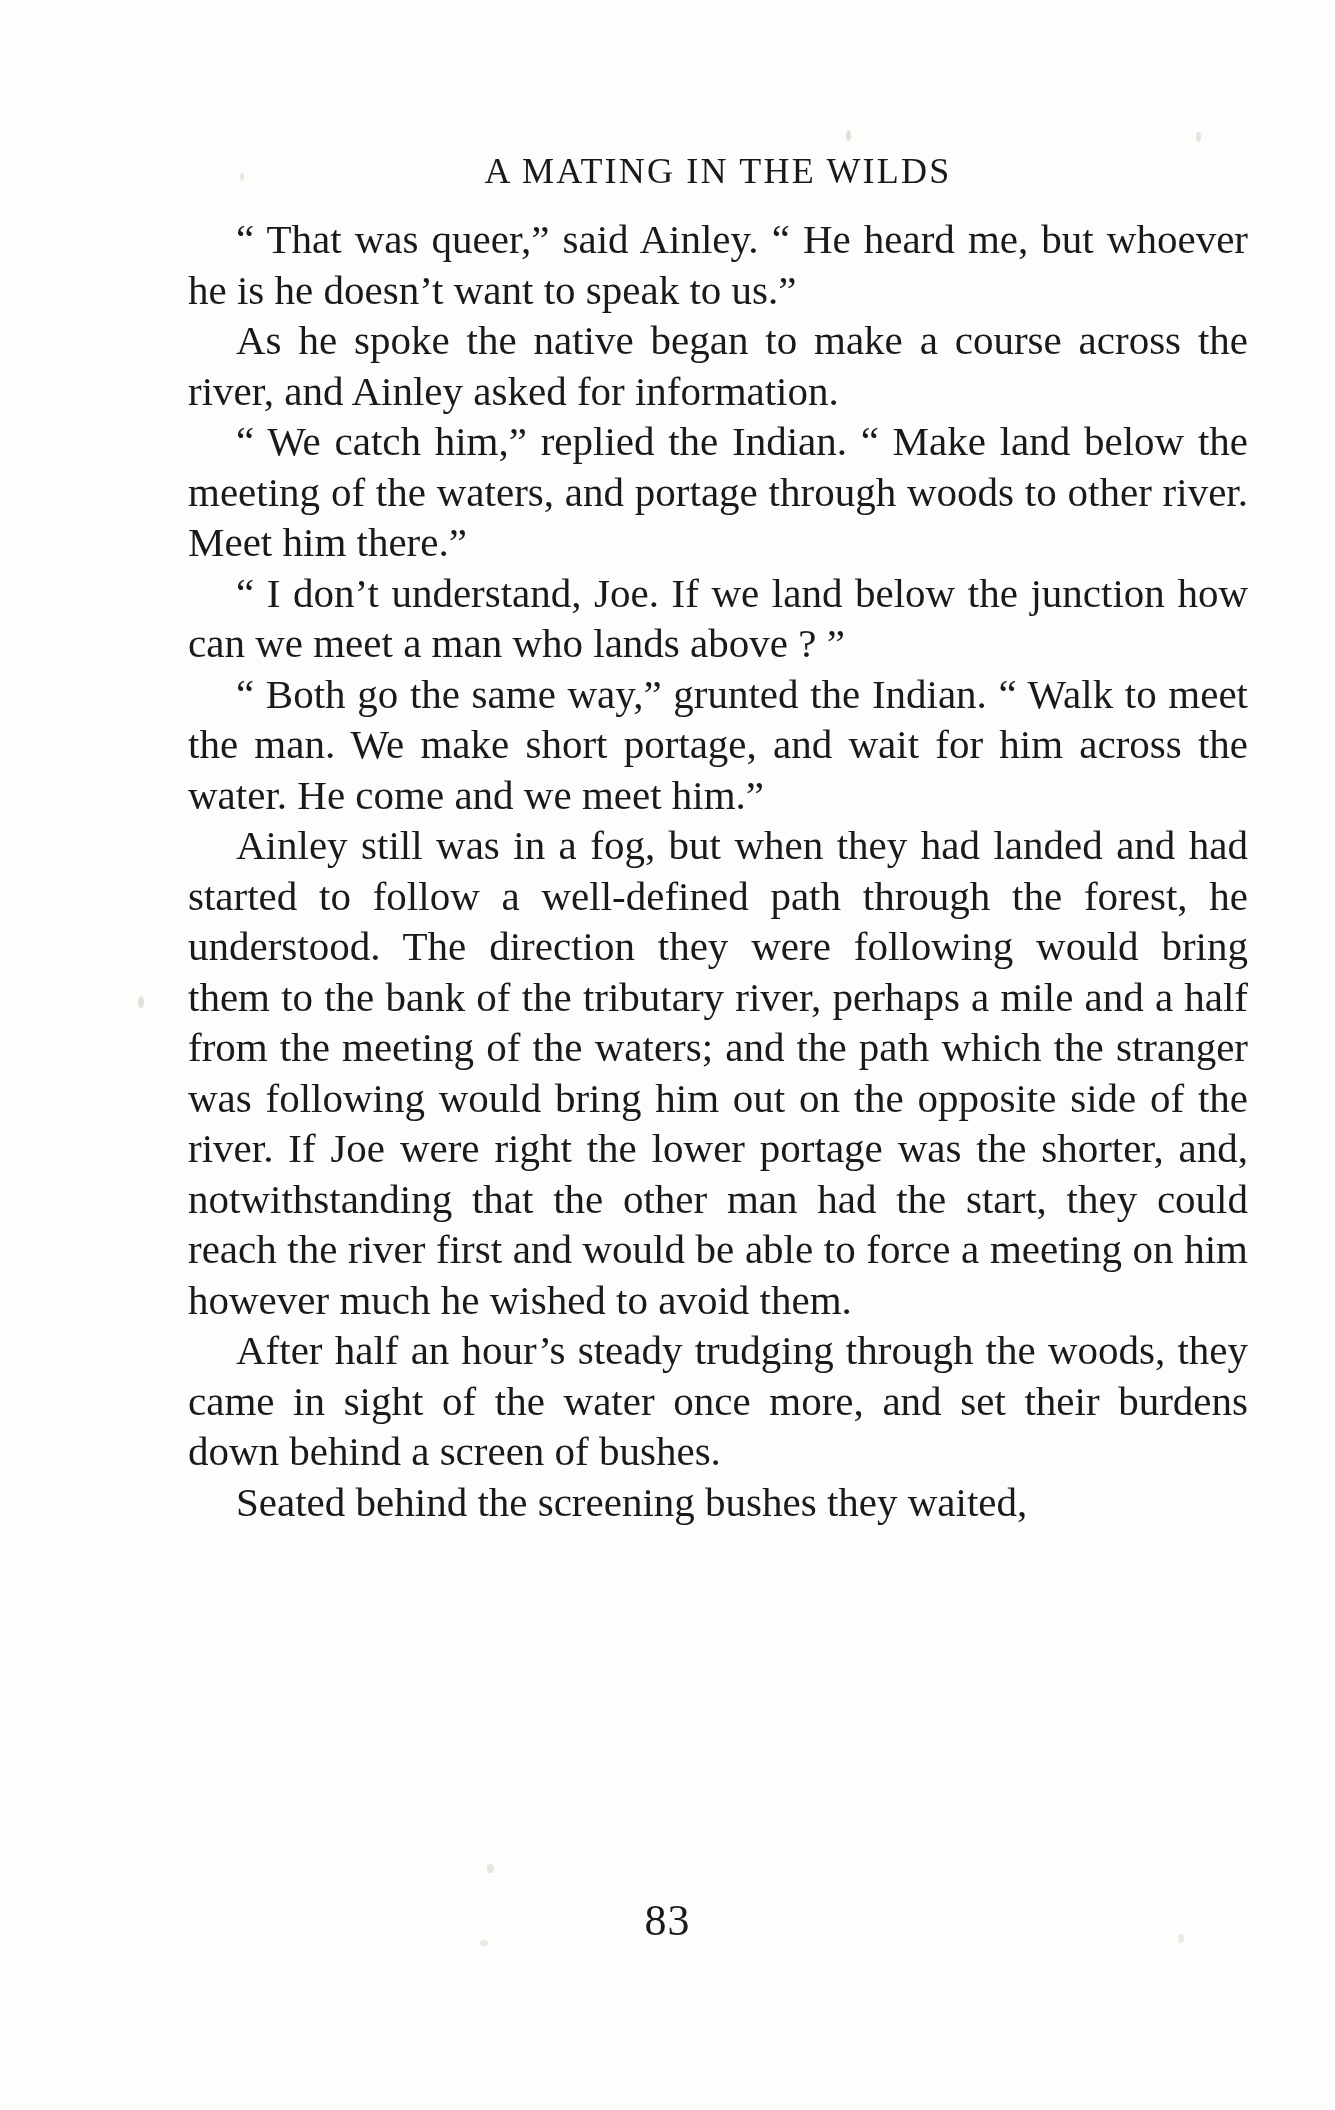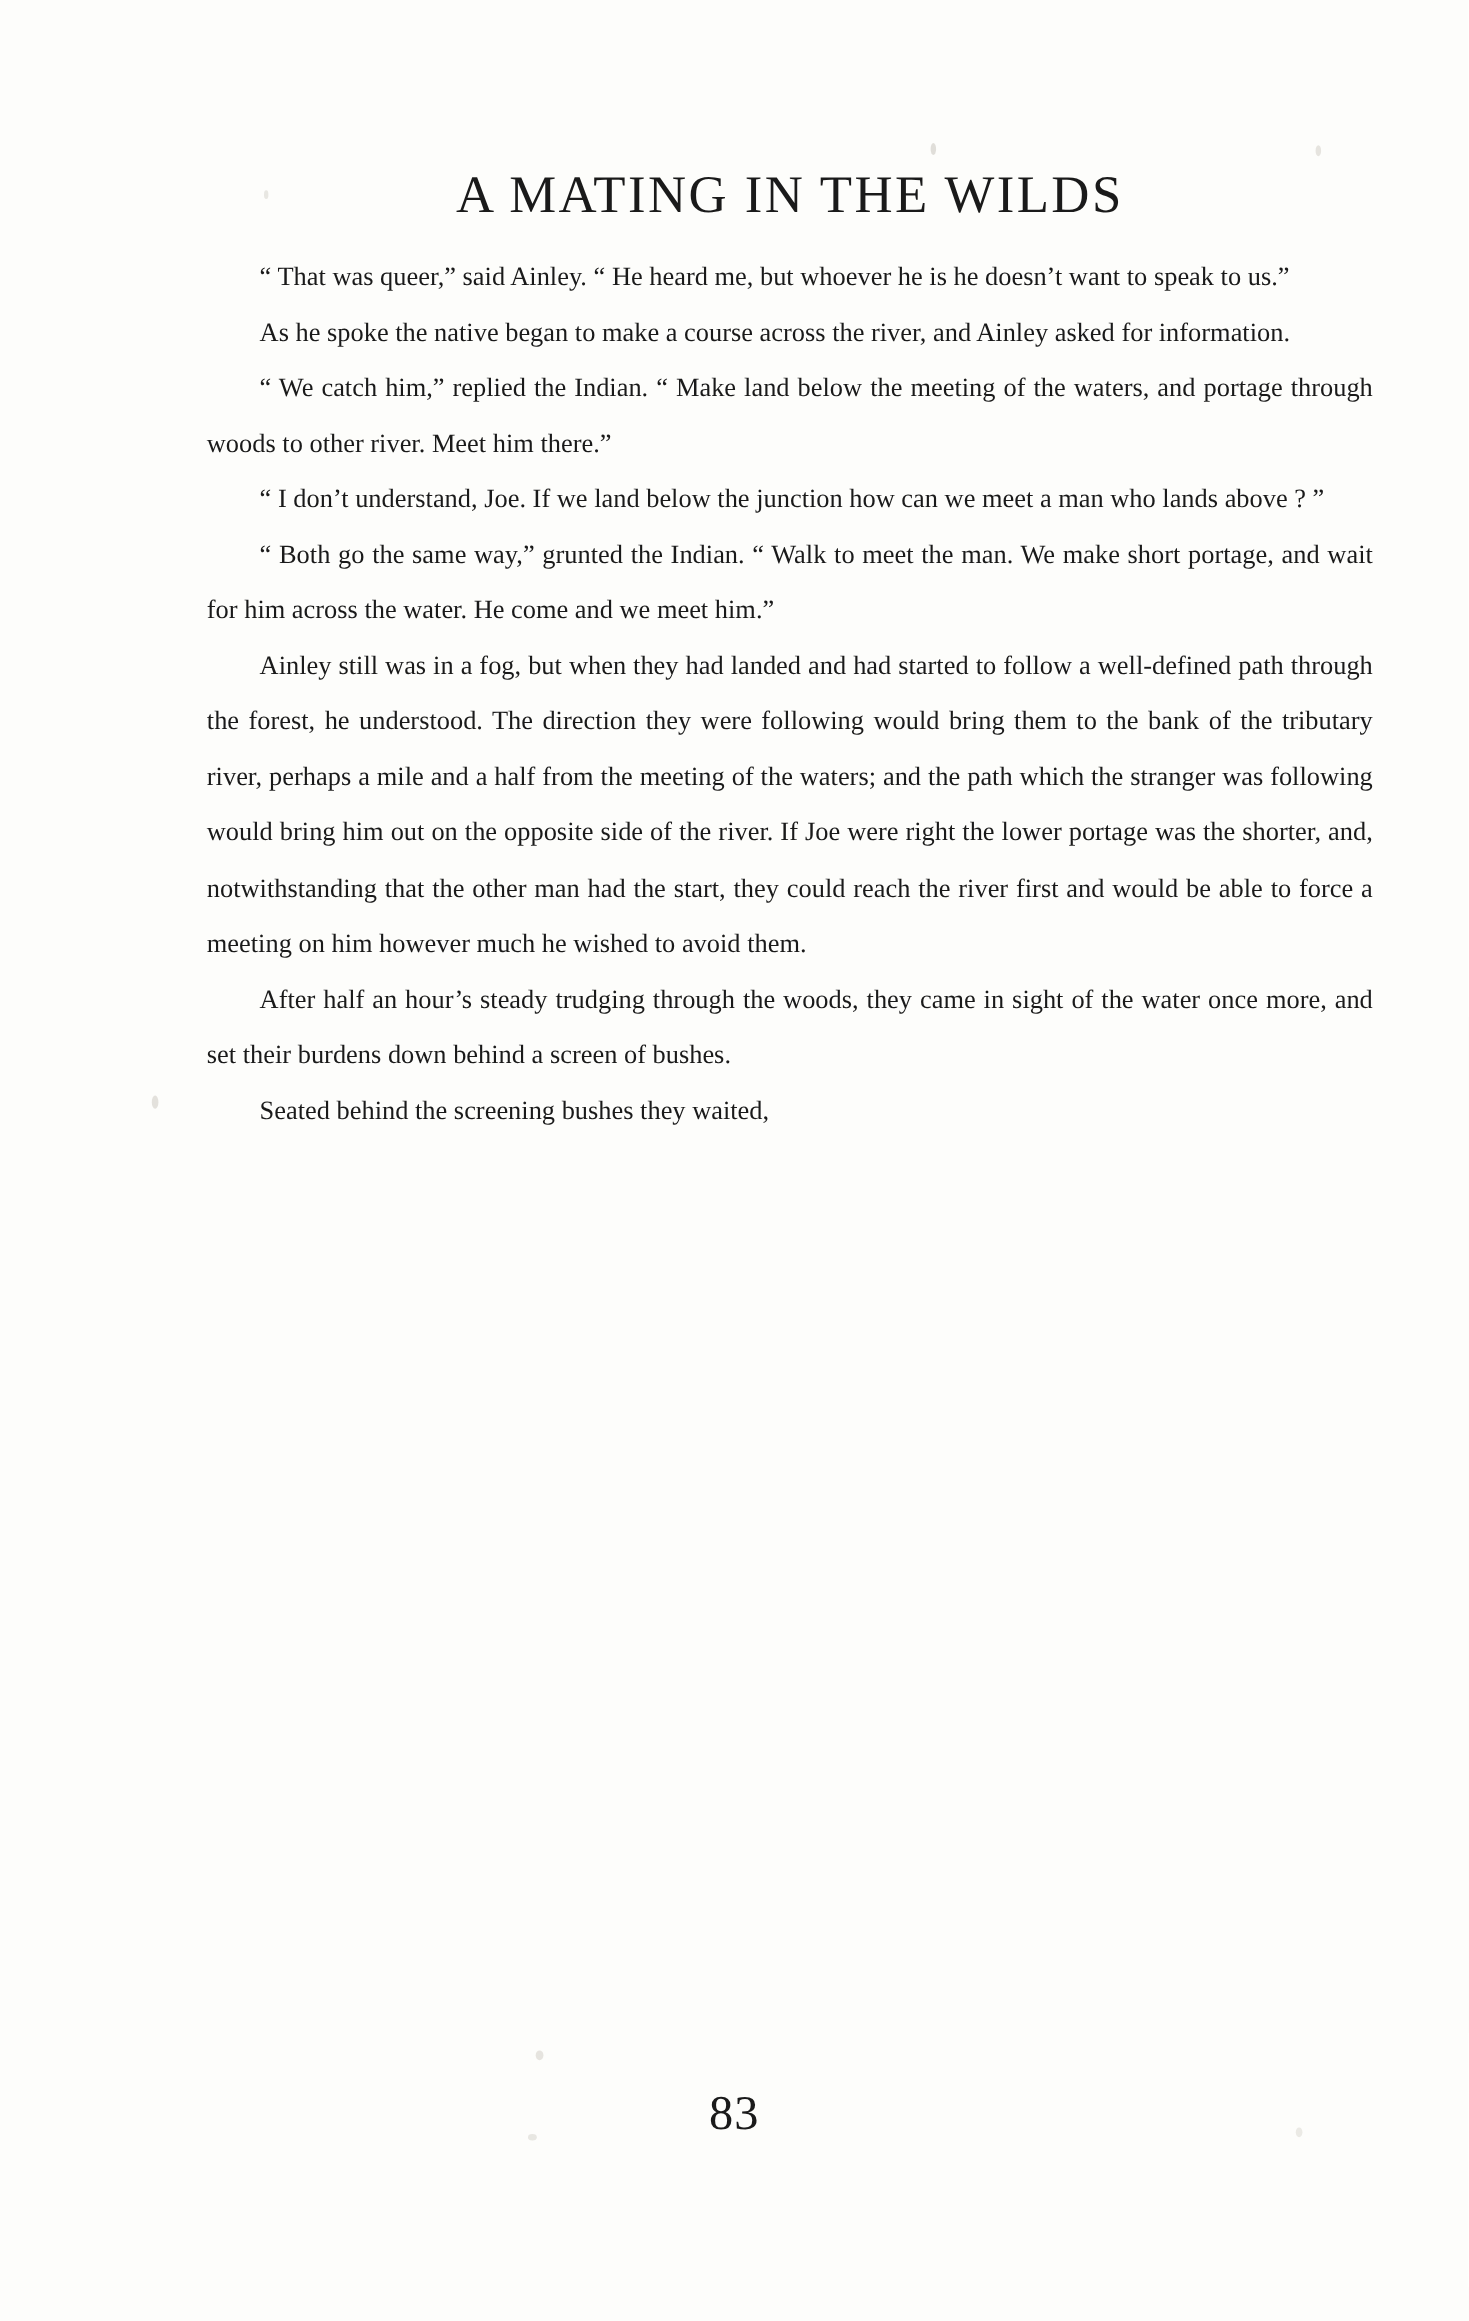--- a/index.html
+++ b/index.html
@@ -24,28 +24,28 @@
     background: #fdfdfb;
   }
   .page-inner {
     position: absolute;
     left: 188px;
     top: 150px;
     width: 1060px;
   }
   .running-head {
     text-align: center;
-    font-size: 48px;
+    font-size: 36px;
     letter-spacing: 2.2px;
     font-weight: 400;
     margin: 0 0 22px 0;
     font-family: "Liberation Serif", serif;
   }
   .body-text {
-    font-size: 24px;
+    font-size: 41px;
     line-height: 50.5px;
     text-align: justify;
     text-justify: inter-word;
     hyphens: none;
   }
   .body-text p {
     margin: 0;
     text-indent: 48px;
   }
   .folio {

